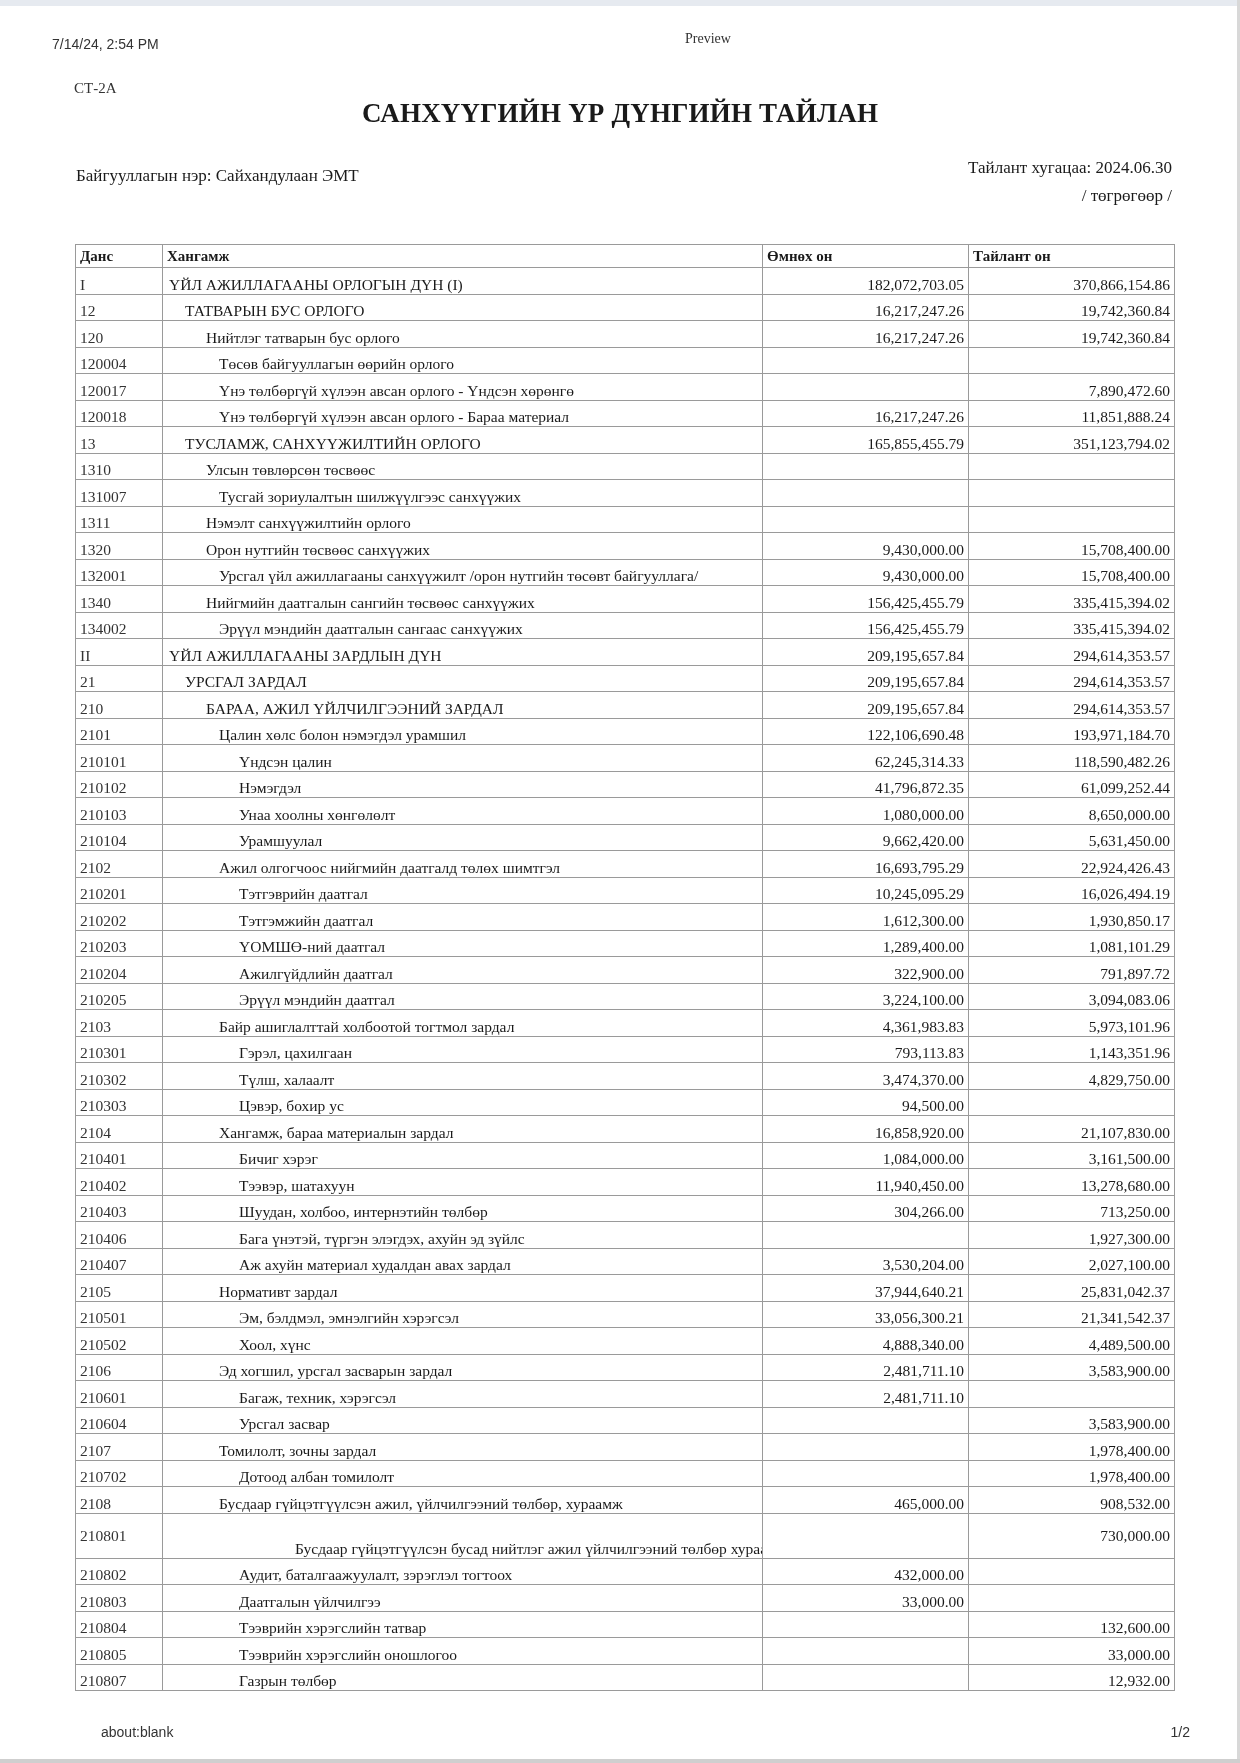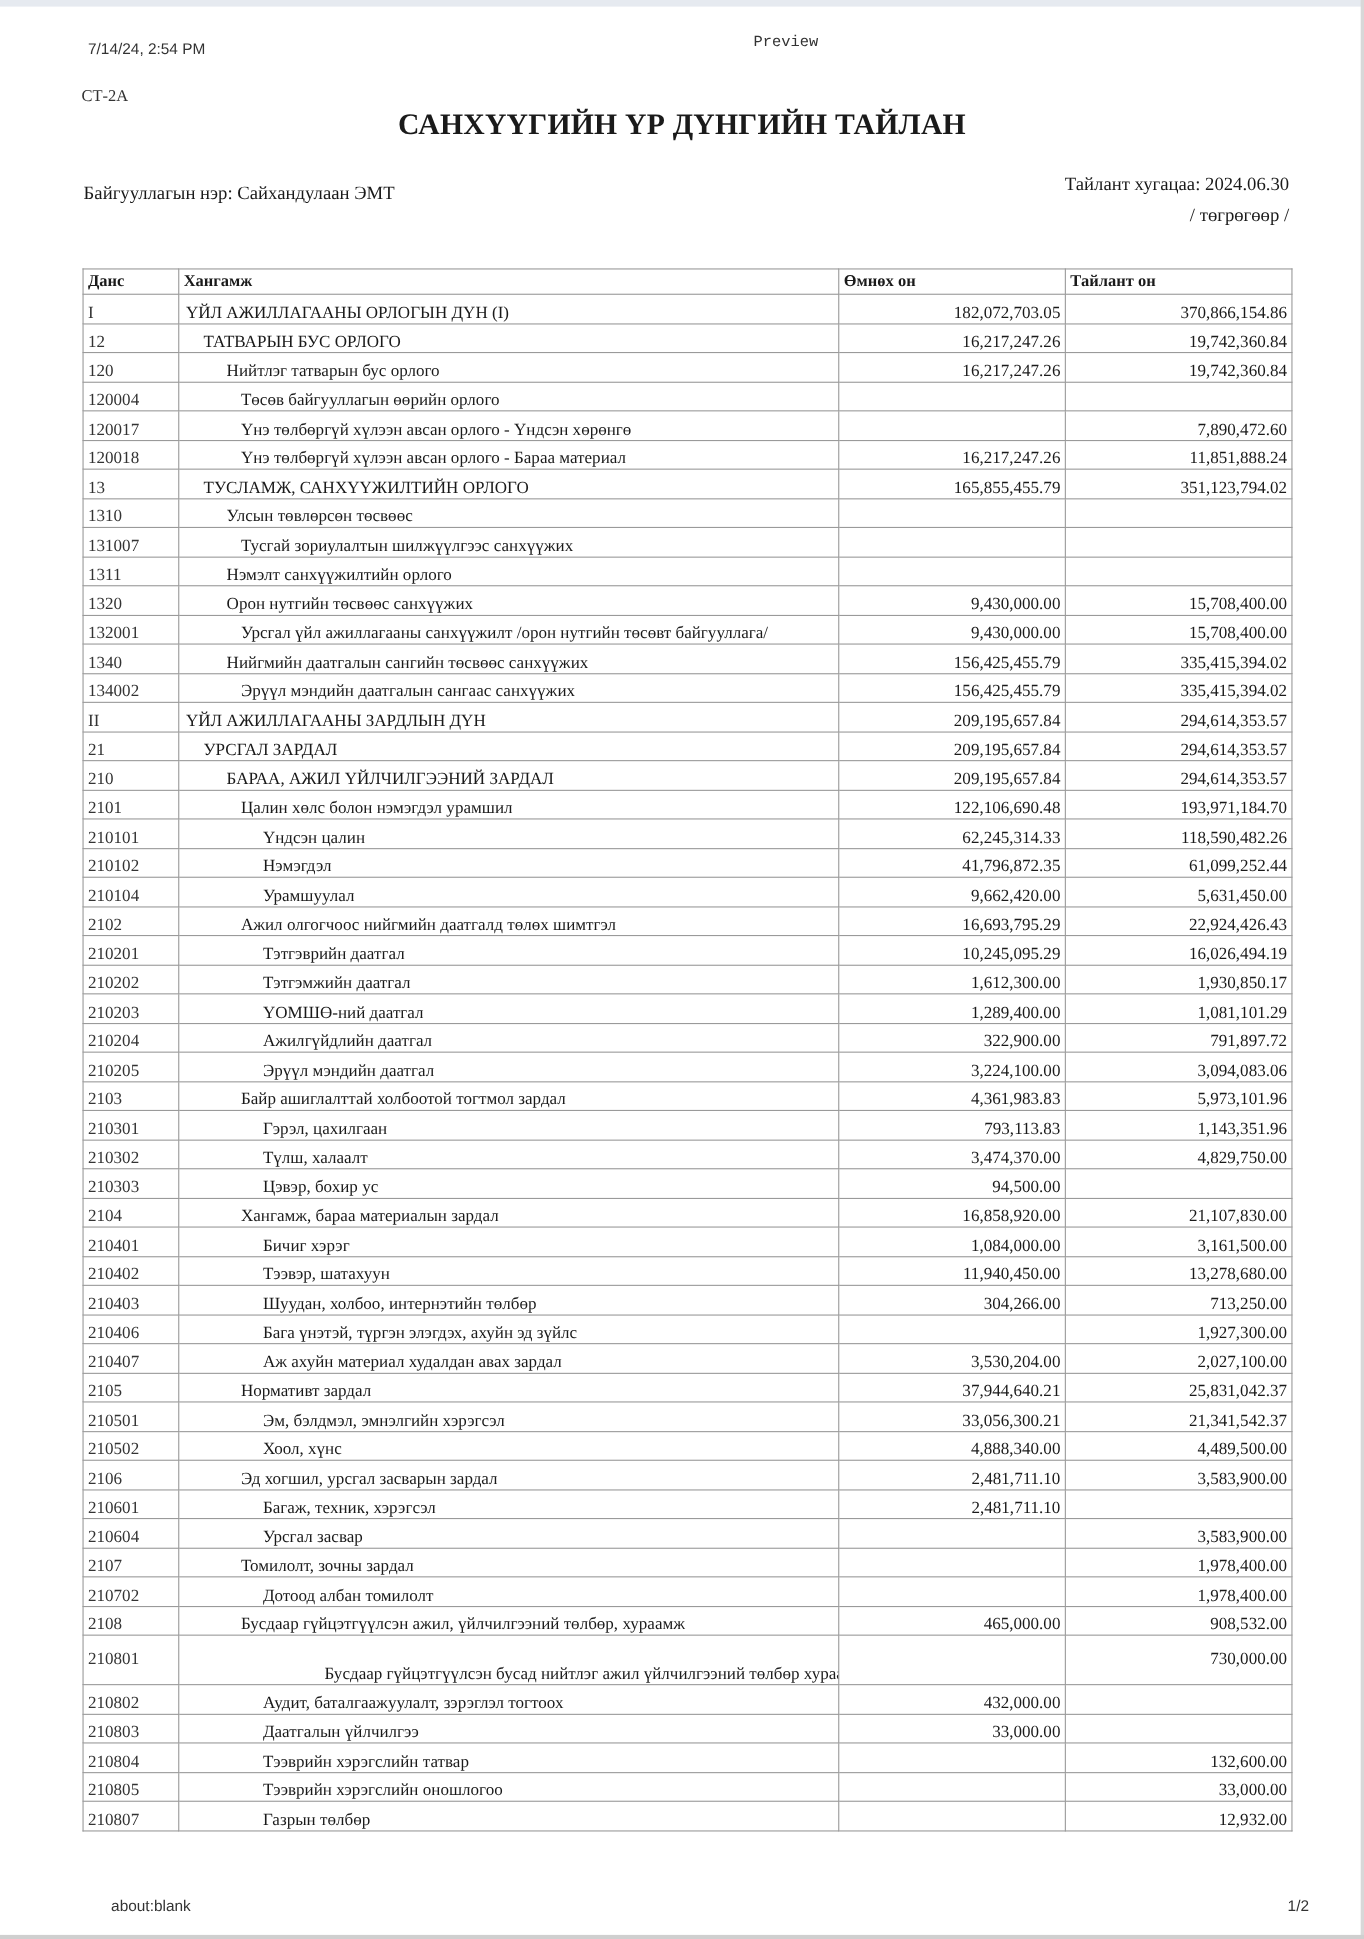--- a/index.html
+++ b/index.html
@@ -3,22 +3,22 @@
 <meta charset="utf-8">
 <style>
   html, body { margin: 0; padding: 0; }
   body {
     width: 1240px; height: 1763px; background: #ffffff; position: relative; overflow: hidden;
     font-family: "Liberation Serif", serif; color: #1a1a1a;
   }
   .topbar { position: absolute; left: 0; top: 0; width: 1240px; height: 6px; background: #e6eaf0; }
   .rightedge { position: absolute; right: 0; top: 0; width: 3px; height: 1763px; background: #d8d8d8; }
   .bottomedge { position: absolute; left: 0; bottom: 0; width: 1240px; height: 4px; background: #cfcfcf; }
-  .hdr-date { position: absolute; left: 52px; top: 36px; font-family: "Liberation Sans", sans-serif; font-size: 14px; color: #333; margin-left: 28px; }
-  .hdr-preview { position: absolute; left: 685px; top: 31px; font-family: Liberation Mono, monospace; font-size: 14px; color: #333; }
+  .hdr-date { position: absolute; left: 52px; top: 36px; font-family: "Liberation Sans", sans-serif; font-size: 14px; color: #333; }
+  .hdr-preview { position: absolute; left: 685px; top: 31px; font-family: Liberation Serif, serif; font-size: 14px; color: #333; }
   .form-code { position: absolute; left: 74px; top: 80px; font-size: 15px; color: #333; }
   .doc-title { position: absolute; left: 0; width: 1240px; top: 98px; text-align: center; font-size: 27px; font-weight: bold; letter-spacing: 0.2px; }
   .org { position: absolute; left: 76px; top: 166px; font-size: 17px; }
   .period { position: absolute; right: 68px; top: 158px; font-size: 17px; text-align: right; }
   .unit { position: absolute; right: 68px; top: 186px; font-size: 17px; text-align: right; }
 
   table.report {
     position: absolute; left: 75px; top: 244px; width: 1099px;
     border-collapse: collapse; table-layout: fixed; font-size: 15.5px;
   }
@@ -190,20 +190,26 @@
         <td class="num">62,245,314.33</td>
         <td class="num">118,590,482.26</td>
       </tr>
       <tr>
         <td class="code">210102</td>
         <td class="name l4">Нэмэгдэл</td>
         <td class="num">41,796,872.35</td>
         <td class="num">61,099,252.44</td>
       </tr>
       <tr>
+        <td class="code">210103</td>
+        <td class="name l4">Унаа хоолны хөнгөлөлт</td>
+        <td class="num">1,080,000.00</td>
+        <td class="num">8,650,000.00</td>
+      </tr>
+      <tr>
         <td class="code">210104</td>
         <td class="name l4">Урамшуулал</td>
         <td class="num">9,662,420.00</td>
         <td class="num">5,631,450.00</td>
       </tr>
       <tr>
         <td class="code">2102</td>
         <td class="name l3">Ажил олгогчоос нийгмийн даатгалд төлөх шимтгэл</td>
         <td class="num">16,693,795.29</td>
         <td class="num">22,924,426.43</td>

